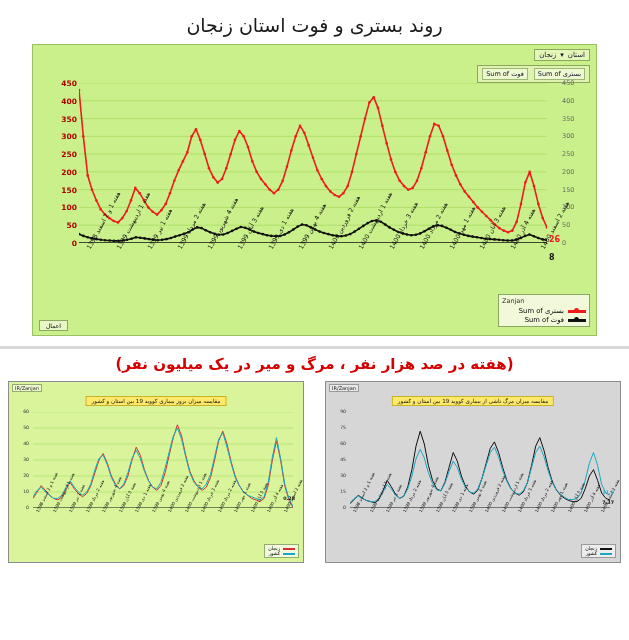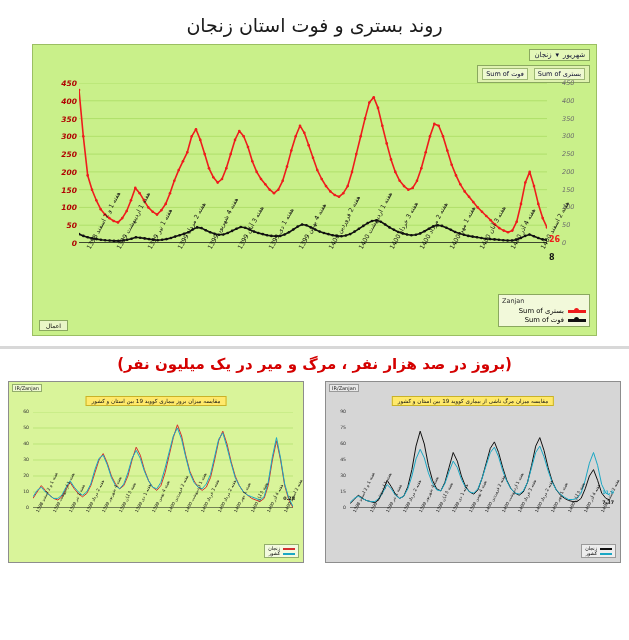--- a/index.html
+++ b/index.html
@@ -57,21 +57,21 @@
     left:46px; top:38px;
     width:468px; height:160px;
   }
   .yaxis-left, .yaxis-right {
     position:absolute; top:38px; height:160px;
     font-size:7.5px; color:#b00000;
     font-weight:bold;
   }
   .yaxis-left { left:6px; width:38px; text-align:right; }
   .yaxis-right { right:4px; width:30px; text-align:left; color:#6b6b6b; font-weight:normal; font-size:6.5px;}
-  .ytick { position:absolute; transform:translateY(-50%); width:100%;font-style:italic; }
+  .ytick { position:absolute; transform:translateY(-50%); width:100%; }
   .xlabels {
     position:absolute; left:46px; top:200px; width:468px; height:62px;
   }
   .xlab {
     position:absolute;
     font-size:6.3px; color:#111;
     transform-origin: left top;
     transform: rotate(-62deg);
     white-space:nowrap;
     direction:rtl;
@@ -161,21 +161,21 @@
 </head>
 <body>
 
 <div class="page">
 
   <div class="sec1-title">روند بستری و فوت استان زنجان</div>
 
   <div class="chart1-wrap">
 
     <div class="filter-bar">
-      <span>شهریور</span>
+      <span>استان</span>
       <span>▾</span>
       <span>زنجان</span>
     </div>
 
     <div class="legend-toggle">
       <span class="seg">بستری Sum of</span>
       <span class="seg">فوت Sum of</span>
     </div>
 
     <div class="yaxis-left" id="yleft">
@@ -473,21 +473,21 @@
     </div>
 
     <div class="btn-small" style="bottom:4px; left:6px; right:auto;">اعمال</div>
 
     <div class="endlabel" style="color:#ee1c1c; left:516px; top:190px;">26</div>
     <div class="endlabel" style="color:#111; left:516px; top:208px;">8</div>
   </div>
 
   <div class="divider"></div>
 
-  <div class="sec2-sub">(بروز در صد هزار نفر ، مرگ و میر در یک میلیون نفر)</div>
+  <div class="sec2-sub">(هفته در صد هزار نفر ، مرگ و میر در یک میلیون نفر)</div>
 
   <div class="bottom-row">
 
     <div class="mini right">
       <div class="mini-topbar">IR/Zanjan</div>
       <div class="mini-head">مقایسه میزان مرگ ناشی از بیماری کووید 19 بین استان و کشور</div>
       <div class="mini-y" id="ry">
           <div style="position: absolute; right: 0px; width: 100%; top: 93px;">0</div>
           <div style="position: absolute; right: 0px; width: 100%; top: 77px;">15</div>
           <div style="position: absolute; right: 0px; width: 100%; top: 61px;">30</div>

